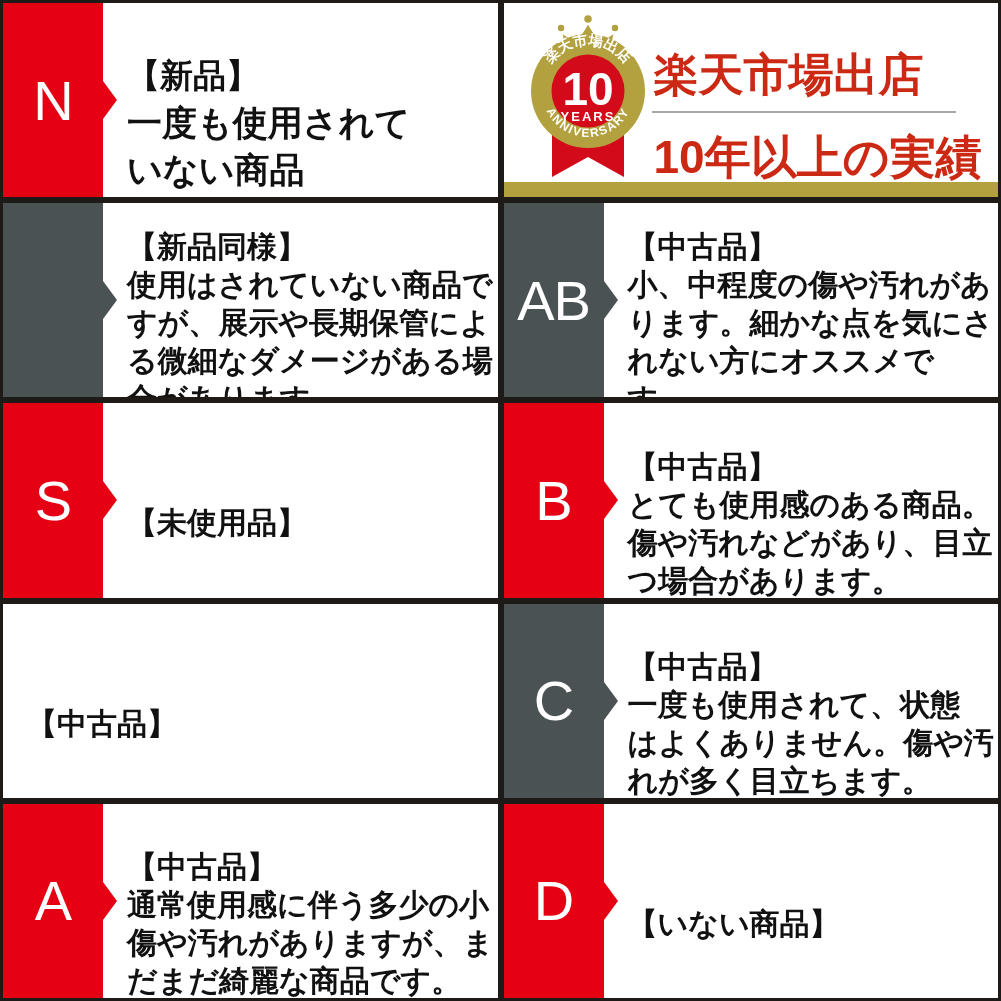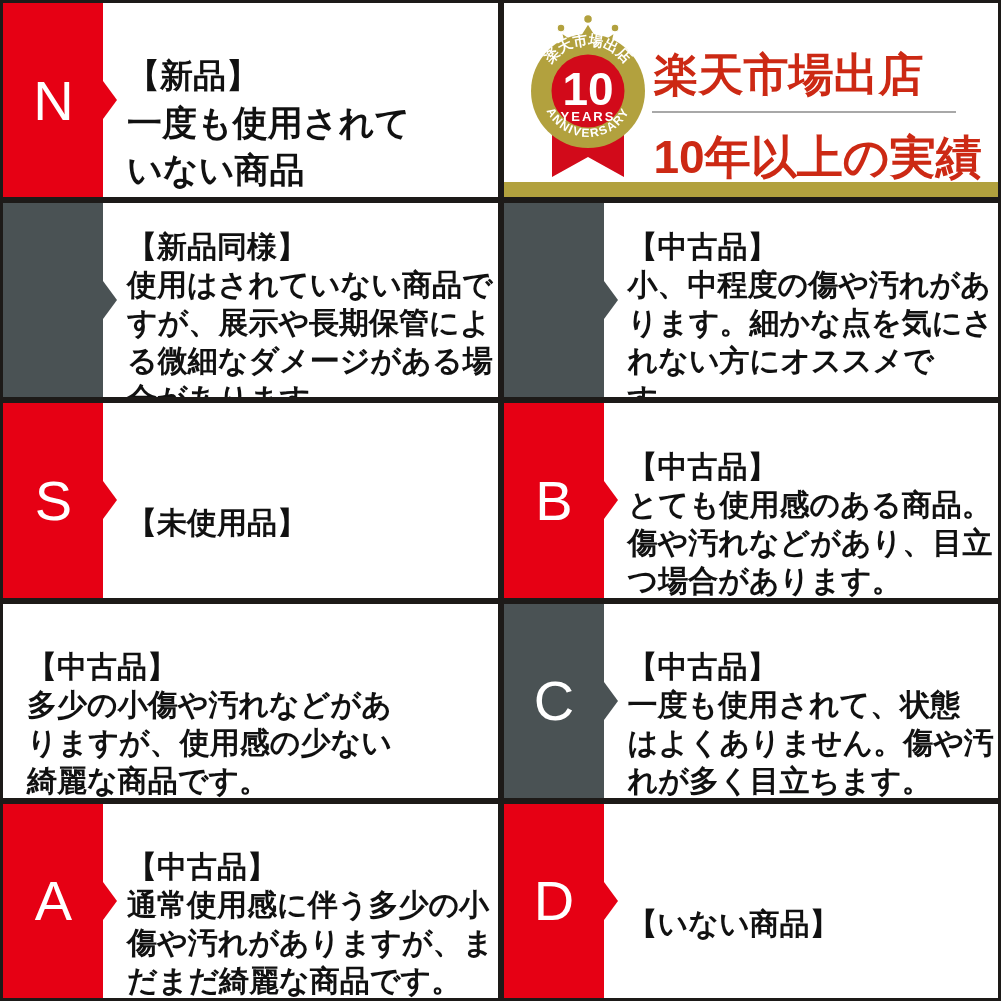--- a/index.html
+++ b/index.html
@@ -148,20 +148,21 @@
       <div class="title">【新品同様】</div>
       <div class="bodytext">使用はされていない商品で
 すが、展示や長期保管によ
 る微細なダメージがある場
 合があります。</div>
     </div>
   </div>
 
   <div class="cell">
     <div class="label dark">
+      <span class="letter">AB</span>
       <span class="arrow"></span>
     </div>
     <div class="desc">
       <div class="title">【中古品】</div>
       <div class="bodytext">小、中程度の傷や汚れがあ
 ります。細かな点を気にさ
 れない方にオススメです。</div>
     </div>
   </div>
 
@@ -184,23 +185,20 @@
       <div class="title">【中古品】</div>
       <div class="bodytext">とても使用感のある商品。
 傷や汚れなどがあり、目立
 つ場合があります。</div>
     </div>
   </div>
 
   <div class="cell">
     <div class="desc">
       <div class="title">【中古品】</div>
-      <div class="bodytext">多少の小傷や汚れなどがあ
-りますが、使用感の少ない
-綺麗な商品です。</div>
     </div>
   </div>
 
   <div class="cell">
     <div class="label dark">
       <span class="letter">C</span>
       <span class="arrow"></span>
     </div>
     <div class="desc">
       <div class="title">【中古品】</div>

